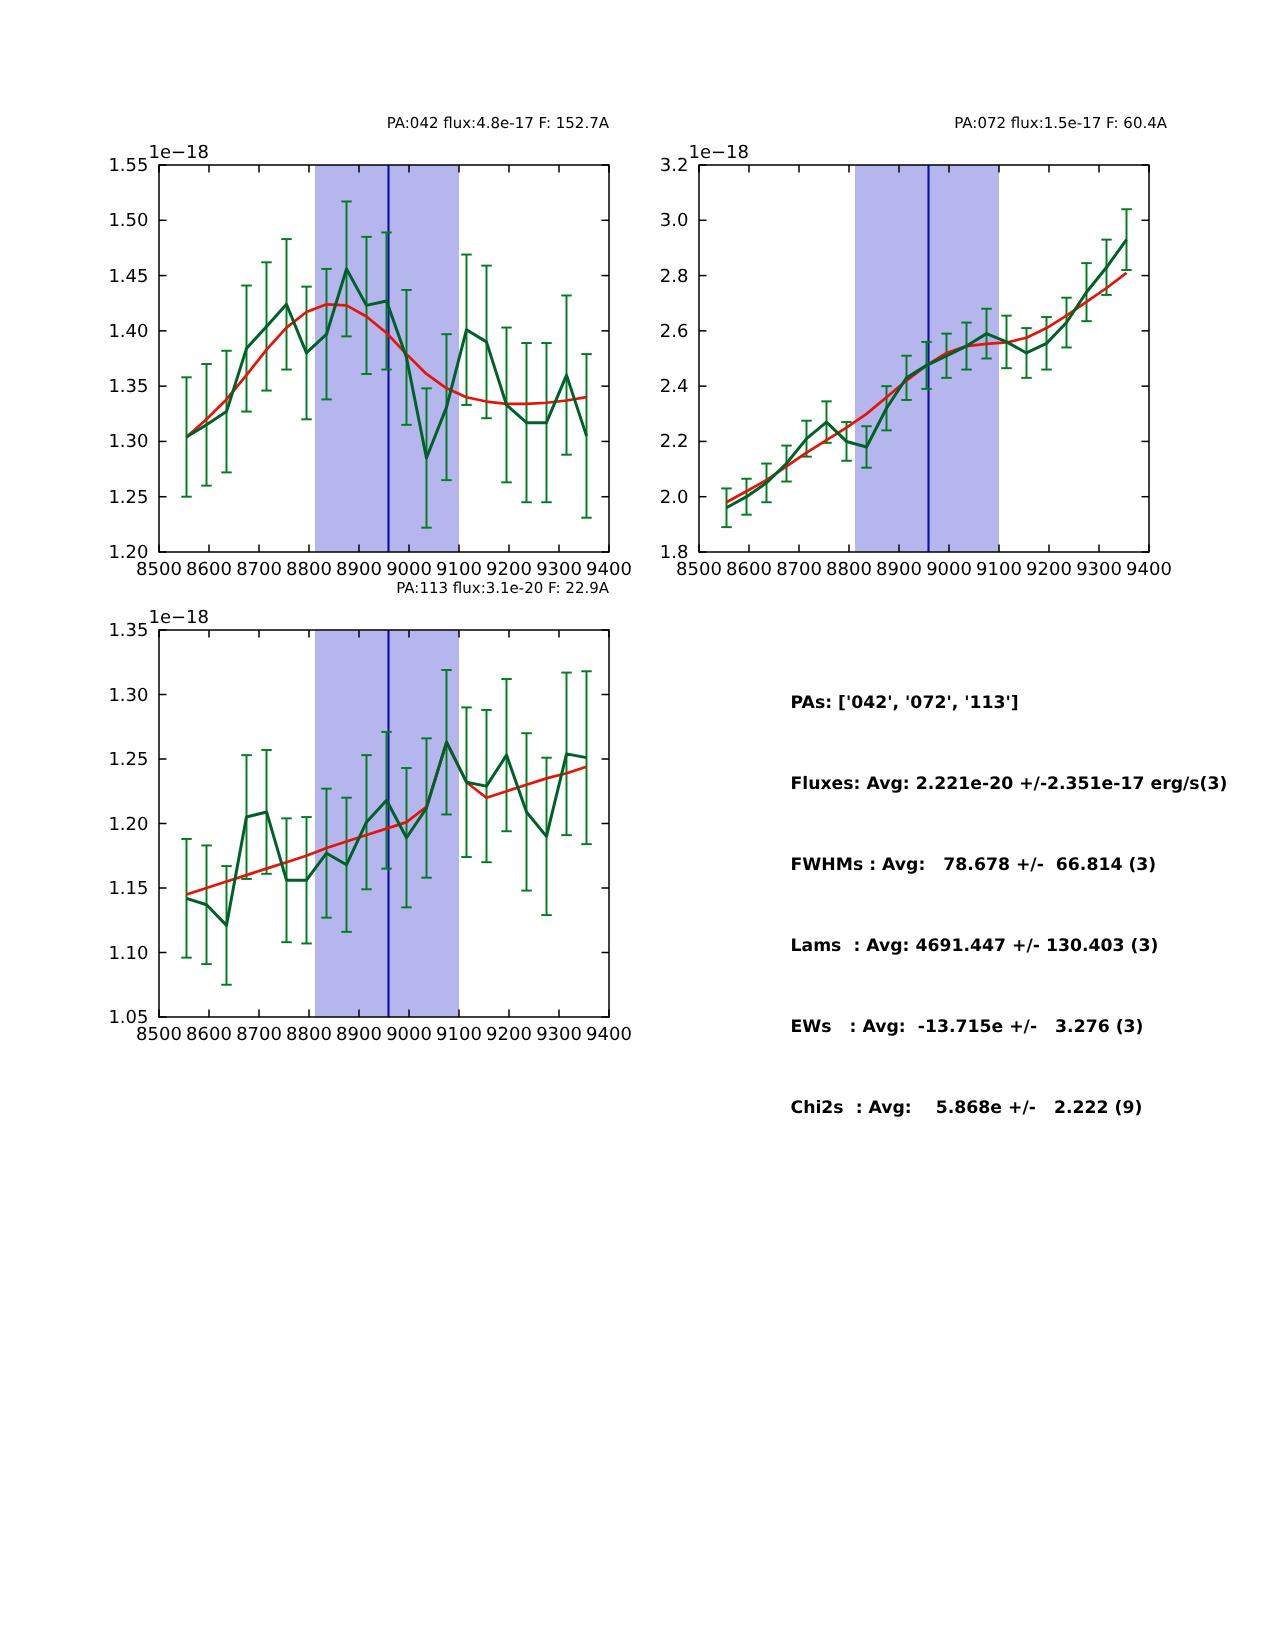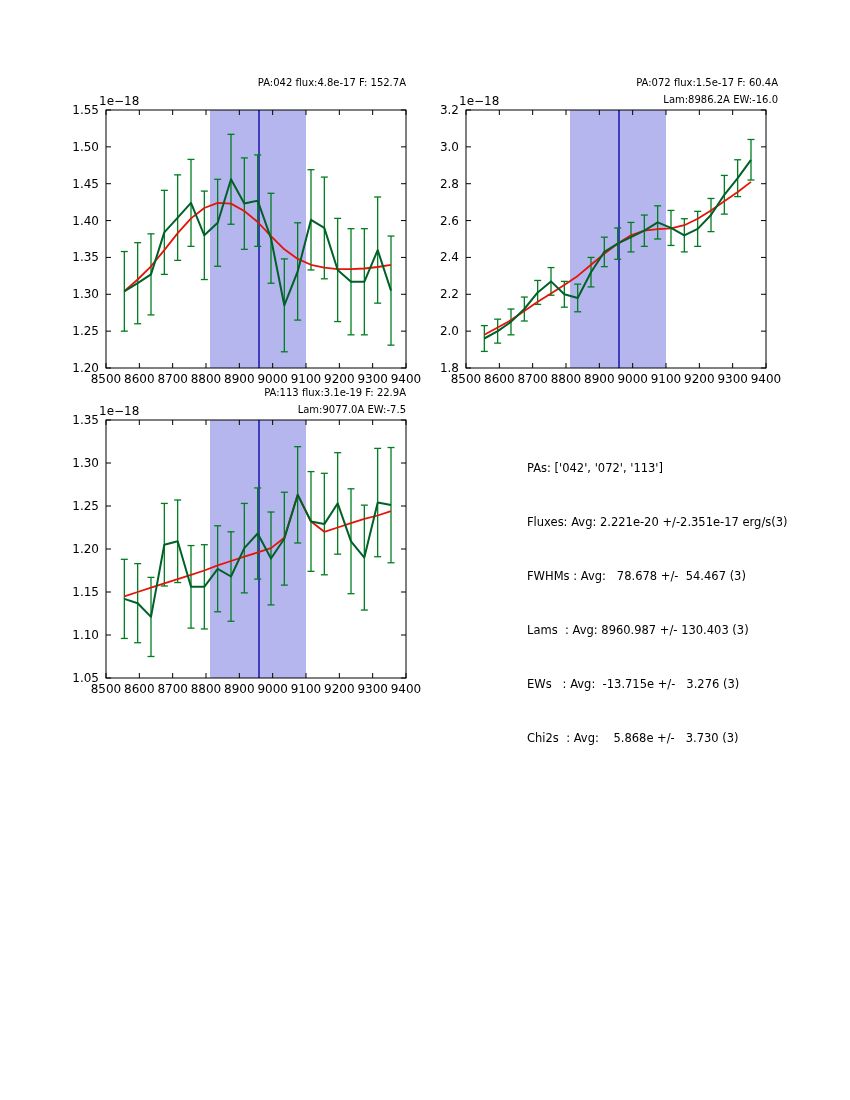--- a/index.html
+++ b/index.html
@@ -6,21 +6,21 @@
   .page{position:relative;width:850px;height:1100px;background:#ffffff;overflow:hidden;
         font-family:"DejaVu Sans",sans-serif;color:#000;}
   #plot-canvas{position:absolute;left:0;top:0;width:850px;height:1100px;
         font-family:"DejaVu Sans",sans-serif;}
   .plot-title{position:absolute;width:300px;text-align:right;font-size:10px;
         line-height:17px;white-space:nowrap;}
   .title-p1{left:106px;top:74px;}
   .title-p2{left:478px;top:74px;}
   .title-p3{left:106px;top:384px;}
   .stats-panel{position:absolute;left:527px;top:433px;font-size:11.5px;
-        white-space:pre;}
+        white-space:pre;font-weight:bold;}
   .stats-line{height:26px;line-height:15px;}
 </style>
 </head>
 <body>
 
 <div class="page">
 
   <svg id="plot-canvas" viewBox="0 0 850 1100" xmlns="http://www.w3.org/2000/svg">
       <g>
         <rect x="210.0" y="110" width="96.0" height="258" fill="#b6b6ee"></rect>
@@ -413,30 +413,28 @@
         <text x="99" y="415" font-size="12px" fill="#000">1e−18</text>
       </g>
     </svg>
 
   <div class="plot-title title-p1">
     <div>PA:042 flux:4.8e-17 F: 152.7A</div>
   </div>
 
   <div class="plot-title title-p2">
     <div>PA:072 flux:1.5e-17 F: 60.4A</div>
-    <div>Lam:8986.2A EW:-16.0</div>
   </div>
 
   <div class="plot-title title-p3">
-    <div>PA:113 flux:3.1e-19 F: 22.9A</div>
-    <div>Lam:9077.0A EW:-7.5</div>
+    <div>PA:113 flux:3.1e-20 F: 22.9A</div>
   </div>
 
   <div class="stats-panel">
     <div class="stats-line">PAs: ['042', '072', '113']</div>
     <div class="stats-line">Fluxes: Avg: 2.221e-20 +/-2.351e-17 erg/s(3)</div>
-    <div class="stats-line">FWHMs : Avg:   78.678 +/-  54.467 (3)</div>
-    <div class="stats-line">Lams  : Avg: 8960.987 +/- 130.403 (3)</div>
+    <div class="stats-line">FWHMs : Avg:   78.678 +/-  66.814 (3)</div>
+    <div class="stats-line">Lams  : Avg: 4691.447 +/- 130.403 (3)</div>
     <div class="stats-line">EWs   : Avg:  -13.715e +/-   3.276 (3)</div>
-    <div class="stats-line">Chi2s  : Avg:    5.868e +/-   3.730 (3)</div>
+    <div class="stats-line">Chi2s  : Avg:    5.868e +/-   2.222 (9)</div>
   </div>
 
 </div>
 
 </body></html>

